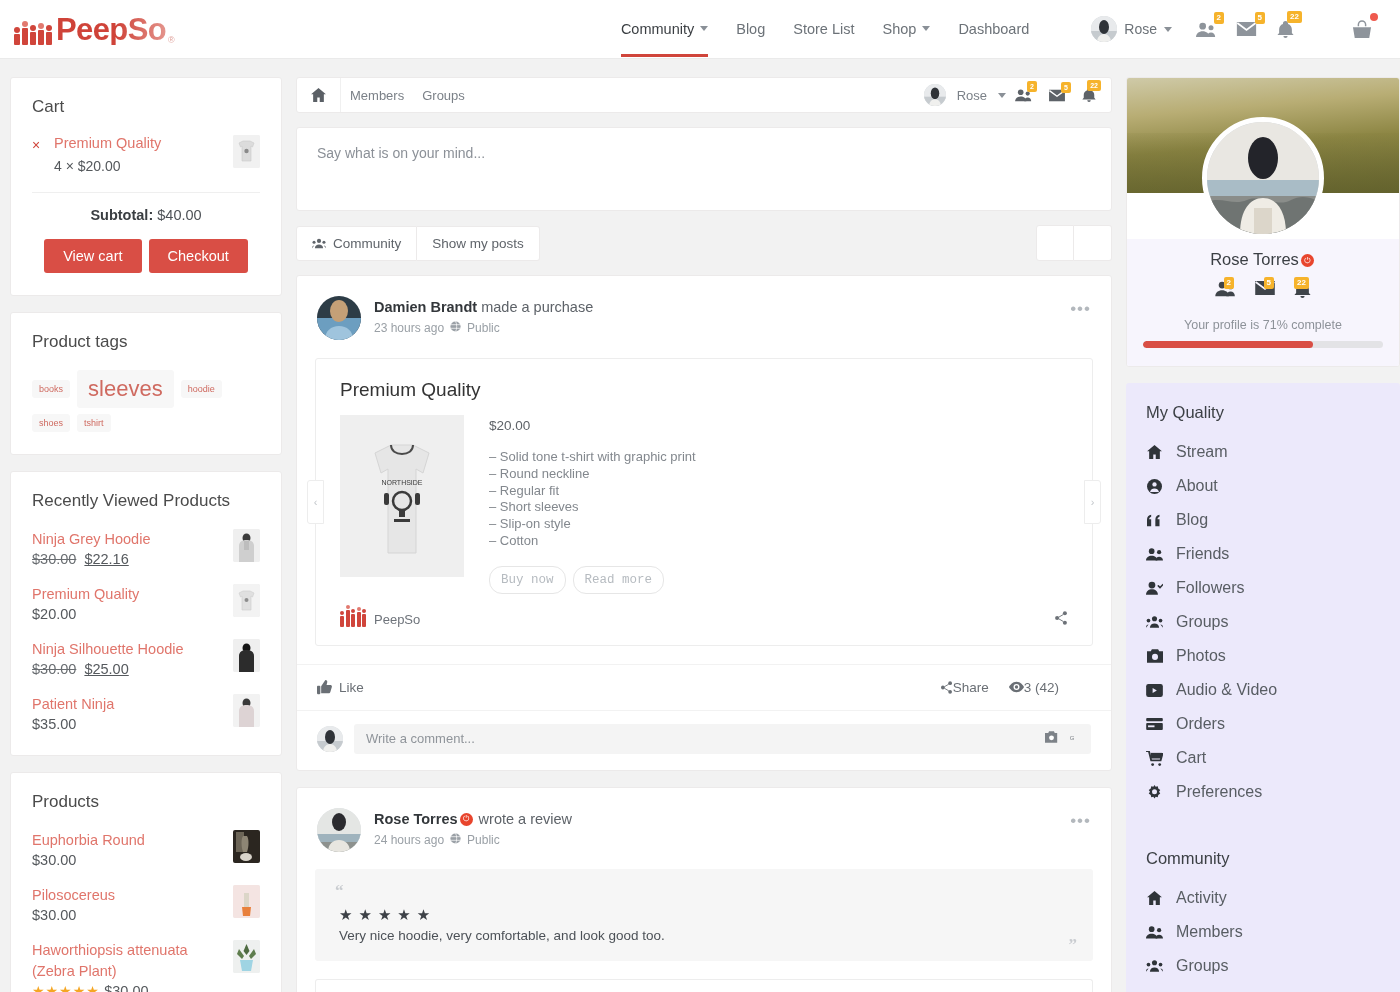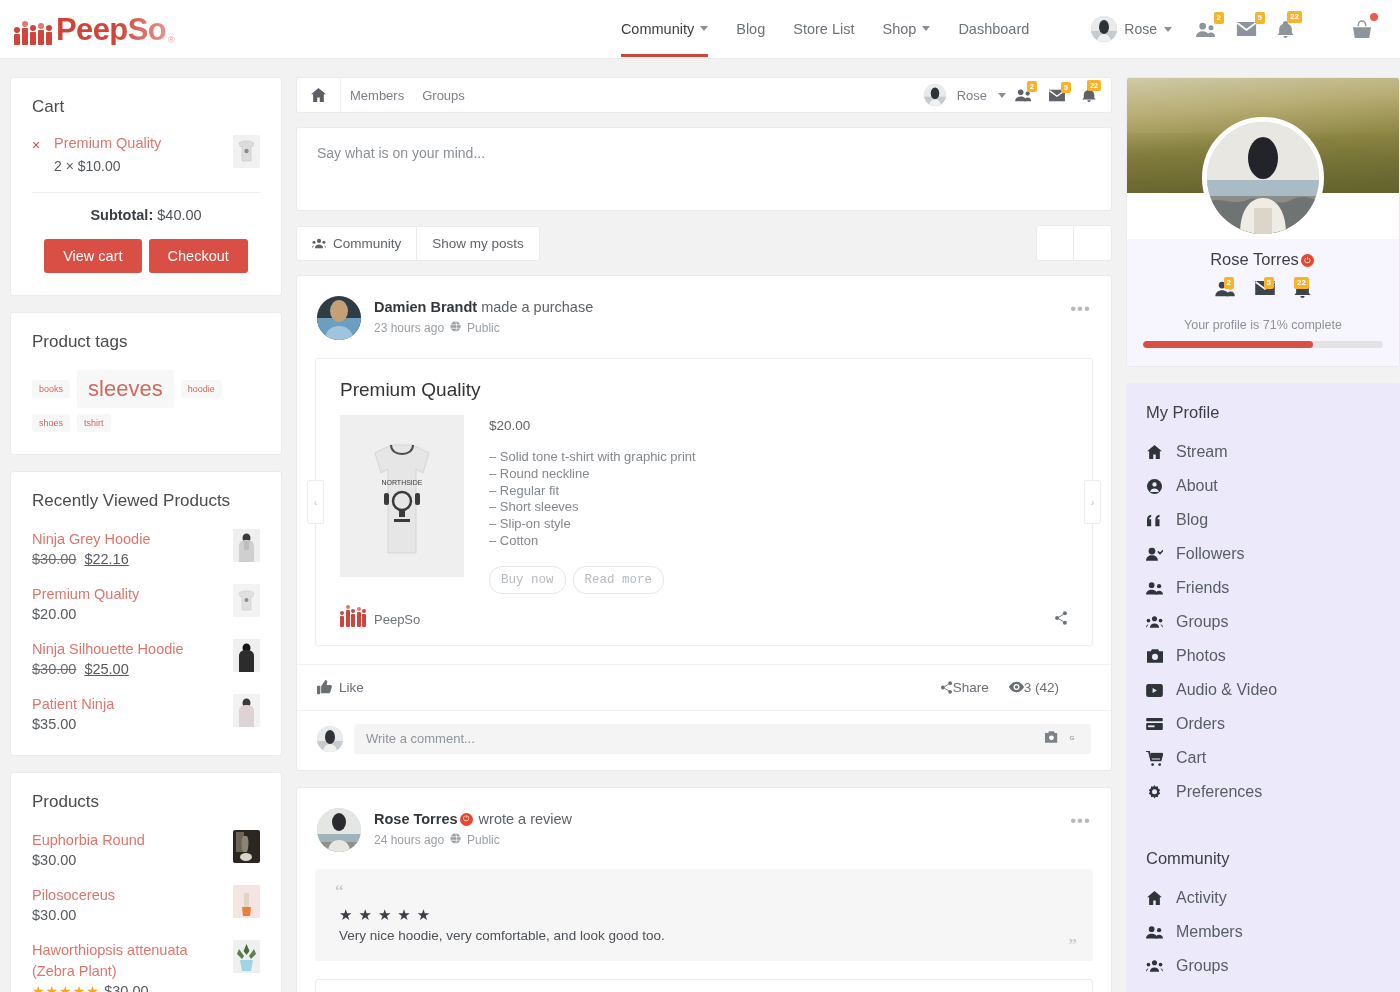--- a/index.html
+++ b/index.html
@@ -356,21 +356,21 @@
 
   <div class="col-left">
 
     <div class="card">
       <div class="card-pad">
         <div class="card-title">Cart</div>
         <div class="cart-row">
           <span class="cart-x">×</span>
           <span class="cart-info">
             <a class="cart-name">Premium Quality</a>
-            <span class="cart-qty">2 × $10.00</span>
+            <span class="cart-qty">4 × $20.00</span>
           </span>
           <span class="thumb">
             <svg width="27" height="33" viewBox="0 0 27 33">
                 <rect width="27" height="33" fill="#f1f1f1"></rect>
                 <path d="M6 8l4-2h7l4 2-1.5 4-1.5-1v15H9V11l-1.5 1z" fill="#dcdcdc" stroke="#c9c9c9" stroke-width=".6"></path>
                 <circle cx="13.5" cy="16" r="2.2" fill="#8a8a8a"></circle>
               </svg>
           </span>
         </div>
         <div class="cart-divider"></div>
@@ -858,21 +858,21 @@
           </span>
         </div>
         <div class="pf-complete">Your profile is 71% complete</div>
         <div class="progress">
           <div id="progress-fill" style="width: 71%;"></div>
         </div>
       </div>
     </div>
 
     <div class="menu-card">
-      <div class="menu-sec-title">My Profile</div>
+      <div class="menu-sec-title">My Quality</div>
 
       <a class="menu-item">
         <span class="mi-ic">
             <svg width="15" height="14" viewBox="0 0 18 17" fill="currentColor">
               <path d="M9 0L0 7.5h2.5V17h5v-5.5h3V17h5V7.5H18z"></path>
             </svg>
           </span>
         <span>Stream</span>
       </a>
       <a class="menu-item">
@@ -885,41 +885,41 @@
           </span>
         <span>About</span>
       </a>
       <a class="menu-item">
         <span class="mi-ic">
             <svg width="15" height="13" viewBox="0 0 18 14" fill="currentColor">
               <path d="M0 14V6c0-3.5 2-5.5 5-6v2.5C3.4 3 2.6 4 2.6 5.5H5V14zM10 14V6c0-3.5 2-5.5 5-6v2.5c-1.6.5-2.4 1.5-2.4 3H15V14z"></path>
             </svg>
           </span>
         <span>Blog</span>
-      </a>
-      <a class="menu-item">
-        <span class="mi-ic">
-            <svg width="17" height="14" viewBox="0 0 20 16" fill="currentColor">
-              <circle cx="7" cy="4.5" r="4"></circle>
-              <path d="M0 16c0-4 3.2-6.4 7-6.4s7 2.4 7 6.4z"></path>
-              <path d="M14.5 5.5l2 2 3.2-3.4" stroke="currentColor" stroke-width="1.8" fill="none" stroke-linecap="round"></path>
-            </svg>
-          </span>
-        <span>Followers</span>
       </a>
       <a class="menu-item">
         <span class="mi-ic">
             <svg width="18" height="14" viewBox="0 0 24 18" fill="currentColor">
               <circle cx="8" cy="5" r="4"></circle>
               <path d="M0 18c0-4.2 3.6-6.6 8-6.6s8 2.4 8 6.6z"></path>
               <circle cx="18.5" cy="6.5" r="3"></circle>
               <path d="M13.5 18c0-3.2 2.2-5.2 5-5.2s5.5 2 5.5 5.2z"></path>
             </svg>
           </span>
         <span>Friends</span>
+      </a>
+      <a class="menu-item">
+        <span class="mi-ic">
+            <svg width="17" height="14" viewBox="0 0 20 16" fill="currentColor">
+              <circle cx="7" cy="4.5" r="4"></circle>
+              <path d="M0 16c0-4 3.2-6.4 7-6.4s7 2.4 7 6.4z"></path>
+              <path d="M14.5 5.5l2 2 3.2-3.4" stroke="currentColor" stroke-width="1.8" fill="none" stroke-linecap="round"></path>
+            </svg>
+          </span>
+        <span>Followers</span>
       </a>
       <a class="menu-item">
         <span class="mi-ic">
             <svg width="18" height="14" viewBox="0 0 24 18" fill="currentColor">
               <circle cx="12" cy="4.5" r="3.6"></circle>
               <path d="M5.5 17c0-3.8 3-6 6.5-6s6.5 2.2 6.5 6z"></path>
               <circle cx="3.5" cy="7" r="2.6"></circle>
               <path d="M0 17c0-2.7 1.5-4.3 3.6-4.3"></path>
               <circle cx="20.5" cy="7" r="2.6"></circle>
               <path d="M24 17c0-2.7-1.5-4.3-3.6-4.3"></path>

